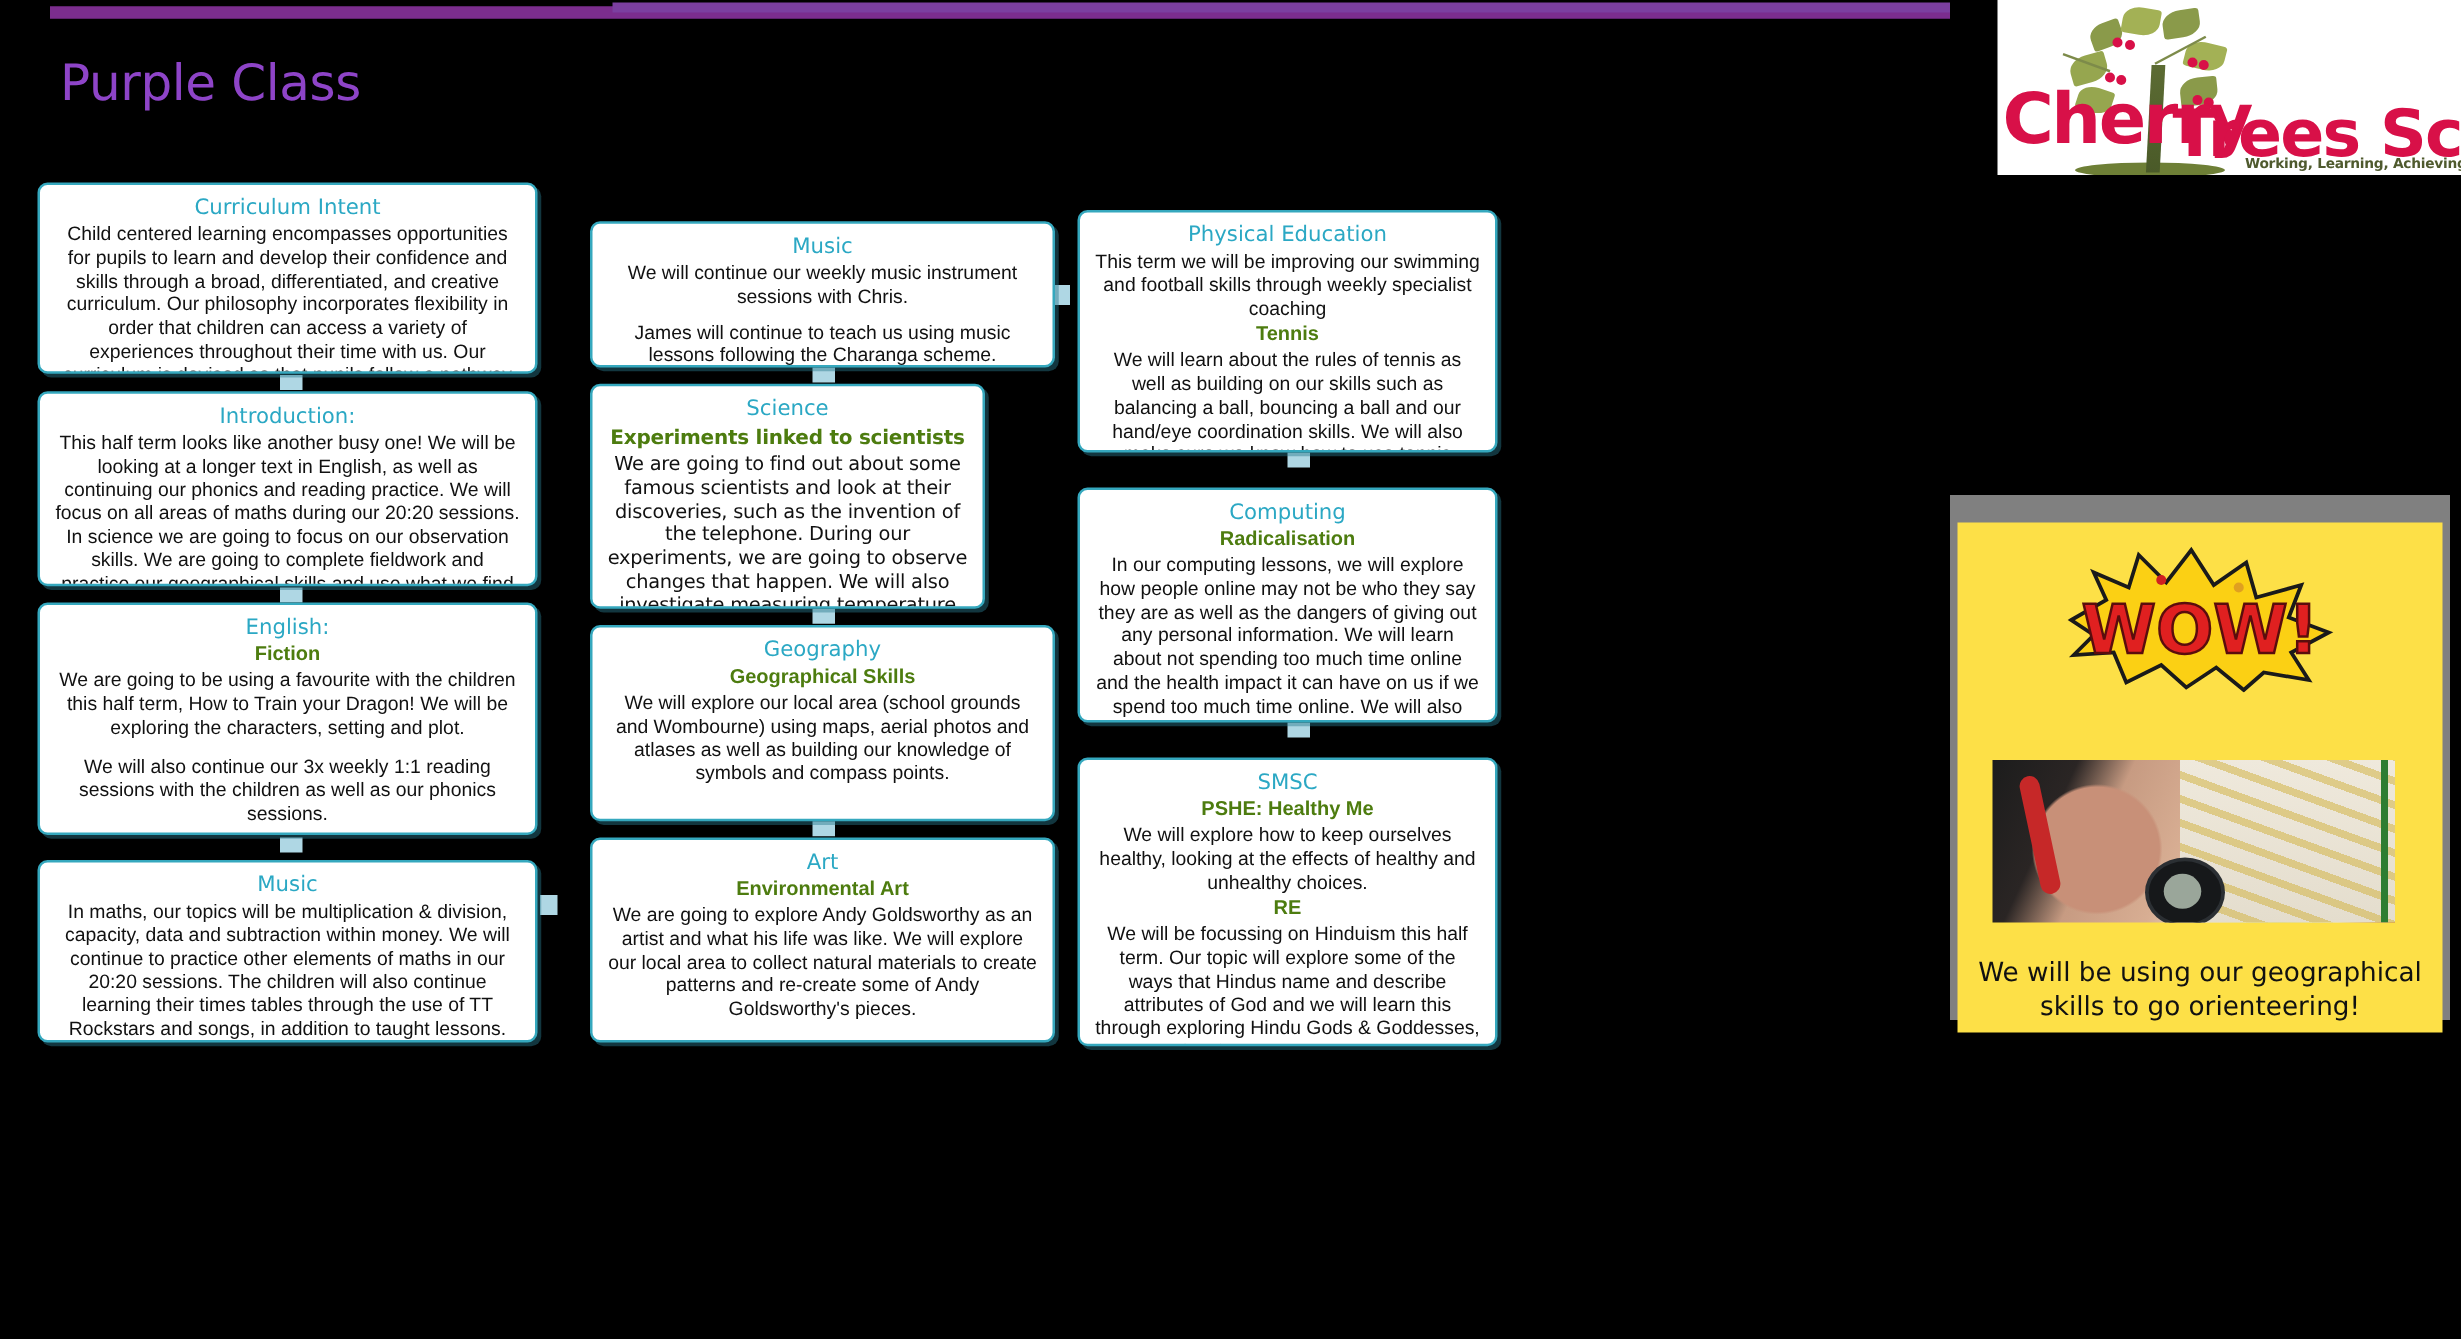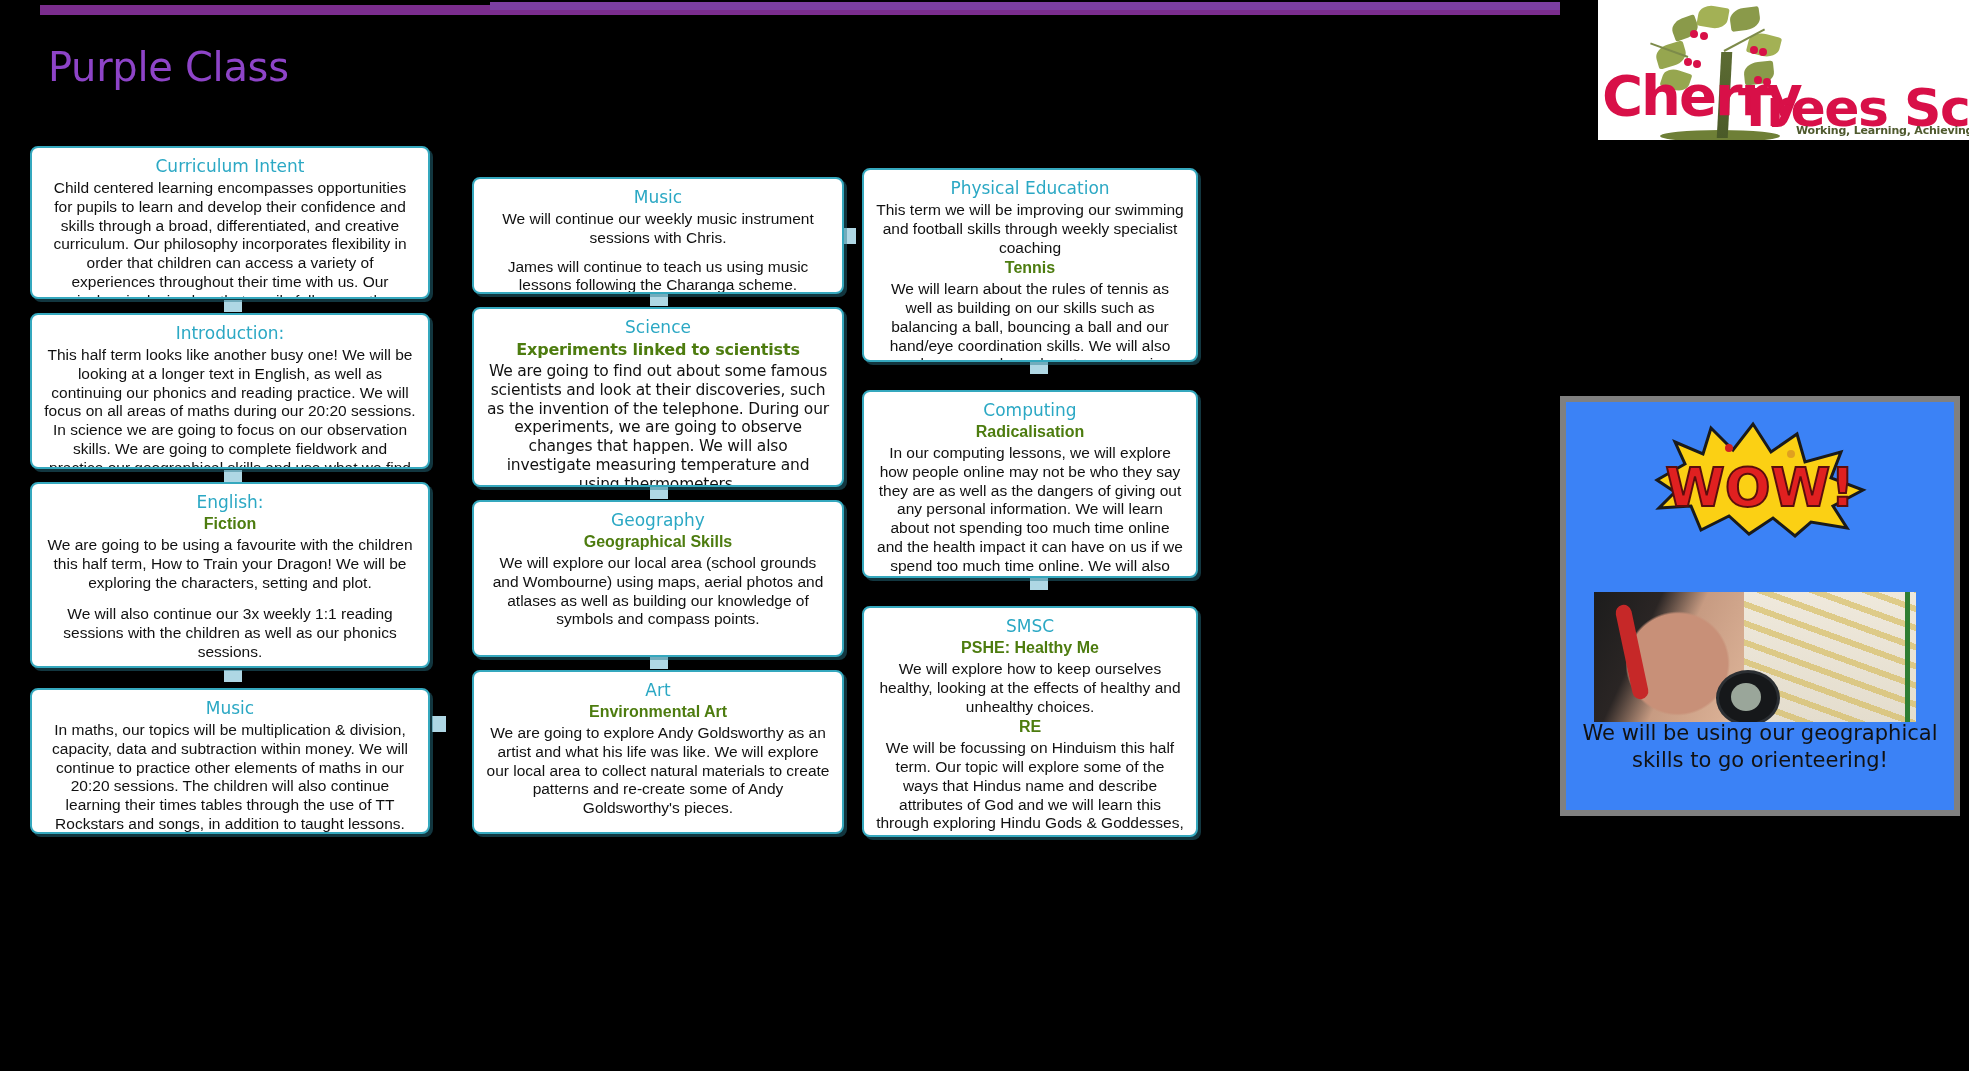--- a/index.html
+++ b/index.html
@@ -62,21 +62,21 @@
   }
   .leafblob{position:absolute;border-radius:50% 10% 50% 10%;}
   .branch{position:absolute;background:#7D8B4A;height:2px;transform-origin:left center;}
   .cherry{position:absolute;width:8px;height:8px;border-radius:50%;background:#D81048;}
   
   #wow-panel{
     position:absolute;left:1560px;top:396px;width:400px;height:420px;
     background:#808080;padding:6px;box-sizing:border-box;
   }
   #wow-inner{
-    width:100%;height:100%;background:#3b82f6;position:relative;overflow:hidden;
+    width:100%;height:100%;background:#fde047;position:relative;overflow:hidden;margin-top:16px;
   }
   #wow-art{
     position:absolute;left:50%;top:16px;transform:translateX(-50%);
     width:230px;height:120px;
   }
   #photo{
     position:absolute;left:28px;top:190px;width:322px;height:130px;
     background:
       radial-gradient(circle at 26% 55%, #C89078 0 20%, transparent 21%),
       radial-gradient(circle at 62% 35%, #D8A489 0 18%, transparent 19%),
@@ -96,21 +96,21 @@
     background:#C62828;border-radius:8px;transform:rotate(-12deg);
   }
   #photo .maplines{
     position:absolute;left:150px;top:0;width:175px;height:130px;
     background:
       linear-gradient(90deg,transparent 0 92%,#2e7d32 92% 95%,transparent 95%),
       repeating-linear-gradient(20deg,rgba(210,180,70,.55) 0 6px,transparent 6px 18px),
       linear-gradient(180deg,#efe9dc,#e4ddcd);
   }
   #wow-caption{
-    position:absolute;left:12px;right:12px;top:318px;
+    position:absolute;left:12px;right:12px;top:347px;
     text-align:center;color:#111;
     font-size:21px;line-height:1.28;
     font-family:"DejaVu Sans", sans-serif;
   }
   
   .box{
     position:absolute;box-sizing:border-box;
     background:#ffffff;
     border:2.5px solid #35A8BE;
     border-radius:8px;
@@ -227,21 +227,21 @@
   <p>In maths, our topics will be multiplication &amp; division, capacity, data and subtraction within money. We will continue to practice other elements of maths in our 20:20 sessions. The children will also continue learning their times tables through the use of TT Rockstars and songs, in addition to taught lessons.</p>
 </div>
 
 <div class="box" style="left:472px;top:177px;width:372px;height:117px;">
   <span class="hd">Music</span>
   <p>We will continue our weekly music instrument sessions with Chris.</p>
   <div class="gap" style="height:8px;"></div>
   <p>James will continue to teach us using music lessons following the Charanga scheme.</p>
 </div>
 
-<div class="box gothic" style="left:472px;top:307px;width:372px;height:180px;">
+<div class="box gothic" style="left:472px;top:307px;width:316px;height:180px;">
   <span class="hd">Science</span>
   <span class="sub">Experiments linked to scientists</span>
   <p>We are going to find out about some famous scientists and look at their discoveries, such as the invention of the telephone. During our experiments, we are going to observe changes that happen. We will also investigate measuring temperature and using thermometers.</p>
 </div>
 
 <div class="box" style="left:472px;top:500px;width:372px;height:157px;">
   <span class="hd">Geography</span>
   <span class="sub">Geographical Skills</span>
   <p>We will explore our local area (school grounds and Wombourne) using maps, aerial photos and atlases as well as building our knowledge of symbols and compass points.</p>
 </div>

